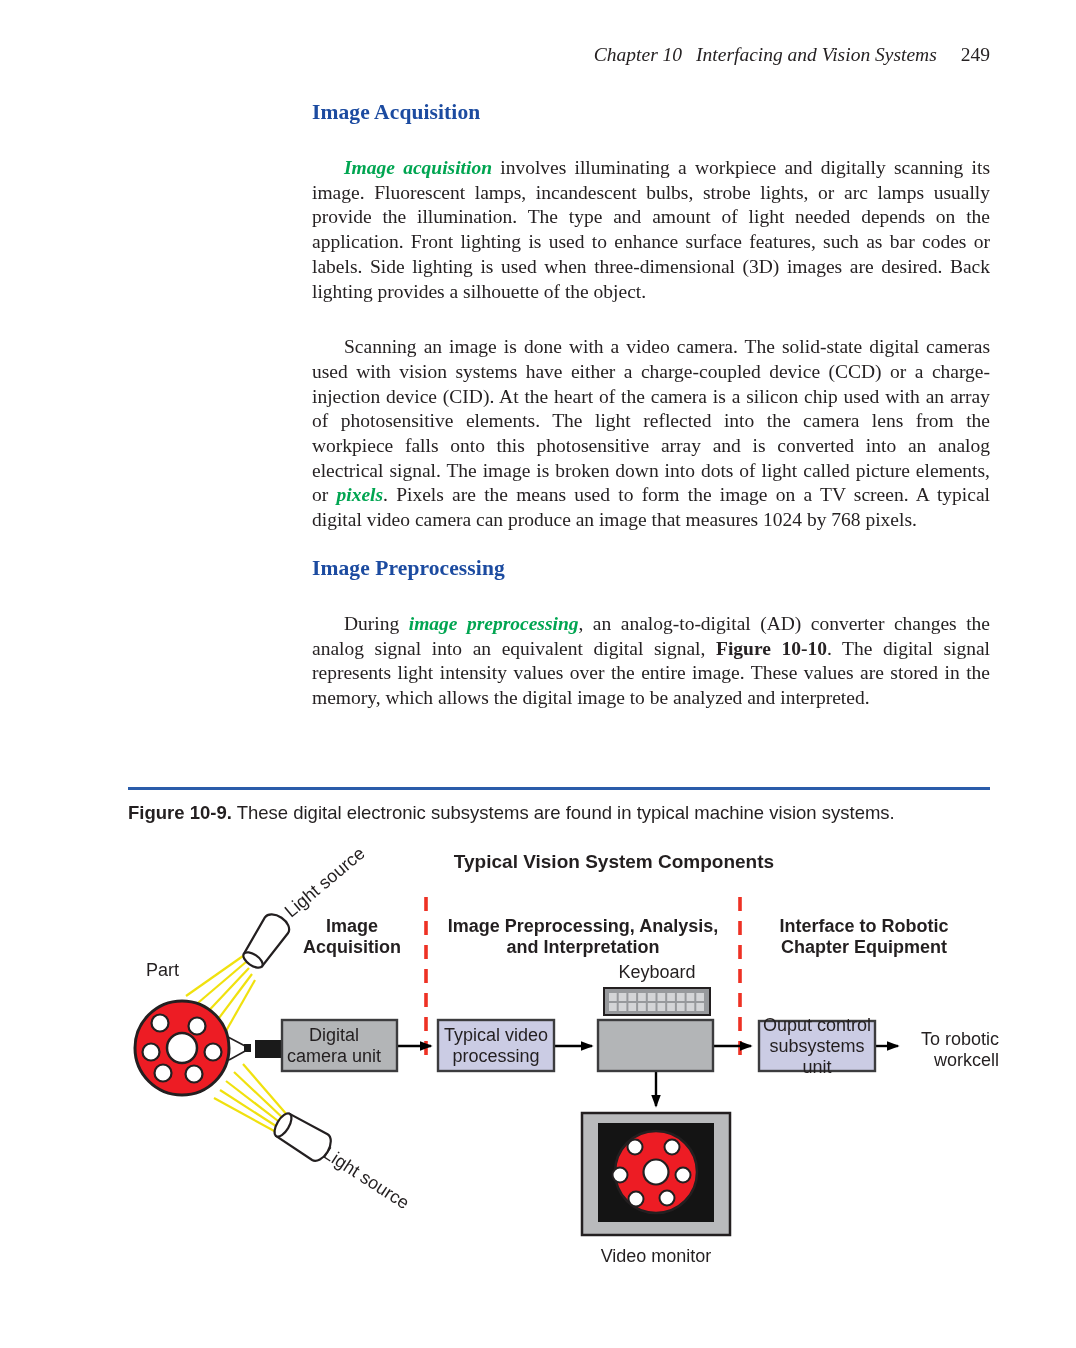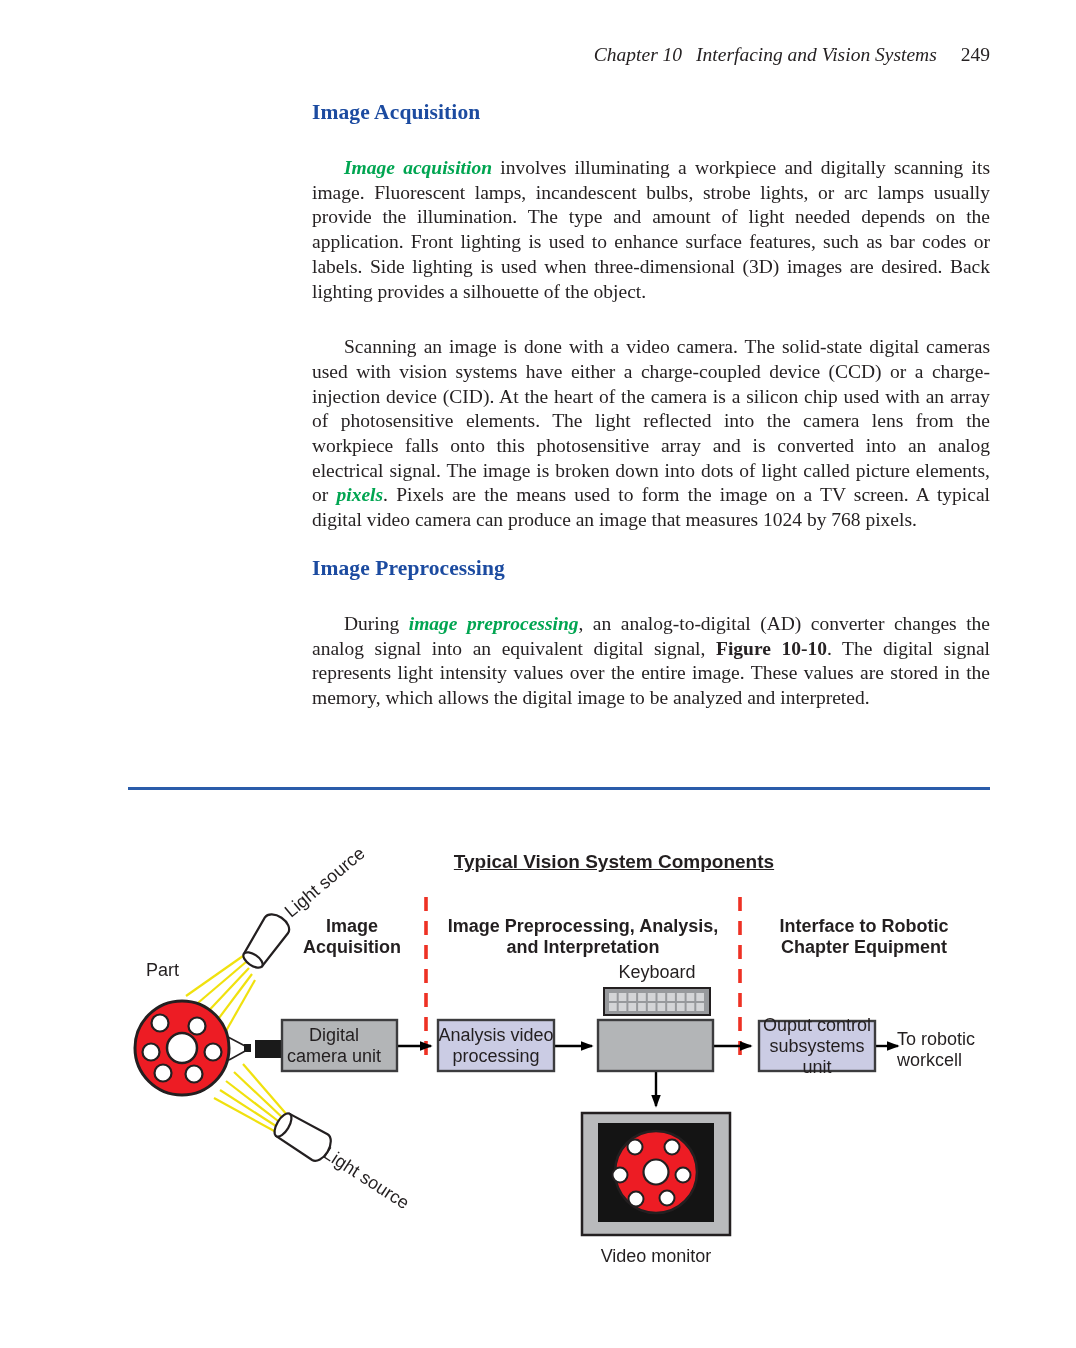--- a/index.html
+++ b/index.html
@@ -31,29 +31,29 @@
                     font-family:"Liberation Sans", sans-serif; font-size:18.5px;
                     line-height:24px; color:#231f20; }
   .figure-caption b { font-weight:bold; }
 
   
   .diagram { position:absolute; left:0; top:840px; width:1076px; height:508px;
              font-family:"Liberation Sans", sans-serif; color:#231f20; }
   .diagram svg { position:absolute; left:0; top:0; }
   .dlabel { position:absolute; font-size:18px; line-height:21px; }
   .d-title { left:414px; top:11px; width:400px; text-align:center;
-             font-weight:bold; font-size:19px;text-decoration:underline; }
+             font-weight:bold; font-size:19px; }
   .d-stage { font-weight:bold; text-align:center; }
   .d-stage1 { left:290px; top:76px; width:124px; }
   .d-stage2 { left:440px; top:76px; width:286px; }
   .d-stage3 { left:762px; top:76px; width:204px; }
   .d-part { left:146px; top:120px; }
   .d-keyboard { left:605px; top:122px; width:104px; text-align:center; }
   .d-monitor { left:581px; top:406px; width:150px; text-align:center; }
-  .d-torobotic { left:897px; top:189px; width:102px; text-align:left; }
+  .d-torobotic { left:897px; top:189px; width:102px; text-align:right; }
   .d-light-top { left:263px; top:32px; width:124px; text-align:center;
                  transform:rotate(-40deg); }
   .d-light-bottom { left:304px; top:328px; width:124px; text-align:center;
                     transform:rotate(33deg); }
   .boxlabel { position:absolute; display:flex; flex-direction:column;
               align-items:center; justify-content:center; text-align:center;
               font-size:18px; line-height:21px; }
   .bl-camera { left:282px; top:180px; width:104px; height:51px; }
   .bl-processing { left:438px; top:180px; width:116px; height:51px; }
   .bl-computer { left:598px; top:180px; width:115px; height:51px; }
@@ -72,20 +72,21 @@
 
   <div class="article">
     <h2 class="sec-heading">Image Acquisition</h2>
     <p><span class="term">Image acquisition</span><span> involves illuminating a workpiece and digitally scanning its image. Fluorescent lamps, incandescent bulbs, strobe lights, or arc lamps usually provide the illumination. The type and amount of light needed depends on the application. Front lighting is used to enhance surface features, such as bar codes or labels. Side lighting is used when three-dimensional (3D) images are desired. Back lighting provides a silhouette of the object.</span></p>
     <p><span>Scanning an image is done with a video camera. The solid-state digital cameras used with vision systems have either a charge-coupled device (CCD) or a charge-injection device (CID). At the heart of the camera is a silicon chip used with an array of photosensitive elements. The light reflected into the camera lens from the workpiece falls onto this photosensitive array and is converted into an analog electrical signal. The image is broken down into dots of light called picture elements, or </span><span class="term">pixels</span><span>. Pixels are the means used to form the image on a TV screen. A typical digital video camera can produce an image that measures 1024 by 768 pixels.</span></p>
     <h2 class="sec-heading second">Image Preprocessing</h2>
     <p><span>During </span><span class="term">image preprocessing</span><span>, an analog-to-digital (AD) converter changes the analog signal into an equivalent digital signal, </span><span class="figref">Figure 10-10</span><span>. The digital signal represents light intensity values over the entire image. These values are stored in the memory, which allows the digital image to be analyzed and interpreted.</span></p>
   </div>
 
   <div class="figure-rule"></div>
+  <p class="figure-caption"><b>Figure 10-9.</b><span> These digital electronic subsystems are found in typical machine vision systems.</span></p>
 
   <div class="diagram">
     <svg width="1076" height="508" viewBox="0 0 1076 508">
       <defs>
         <marker id="ah" viewBox="0 0 12 9" markerWidth="13" markerHeight="10" refX="10.5" refY="4.5" orient="auto" markerUnits="userSpaceOnUse">
           <path d="M0,0 L12,4.5 L0,9 Z" fill="#000"></path>
         </marker>
       </defs>
 
       <g stroke="#f0e10e" stroke-width="2.2">
@@ -189,21 +190,21 @@
     <div class="dlabel d-torobotic">
       <div>To robotic</div>
       <div>workcell</div>
     </div>
 
     <div class="boxlabel bl-camera">
       <div>Digital</div>
       <div>camera unit</div>
     </div>
     <div class="boxlabel bl-processing">
-      <div>Analysis video</div>
+      <div>Typical video</div>
       <div>processing</div>
     </div>
     <div class="boxlabel bl-output">
       <div>Ouput control</div>
       <div>subsystems unit</div>
     </div>
   </div>
 
 </div>
 

